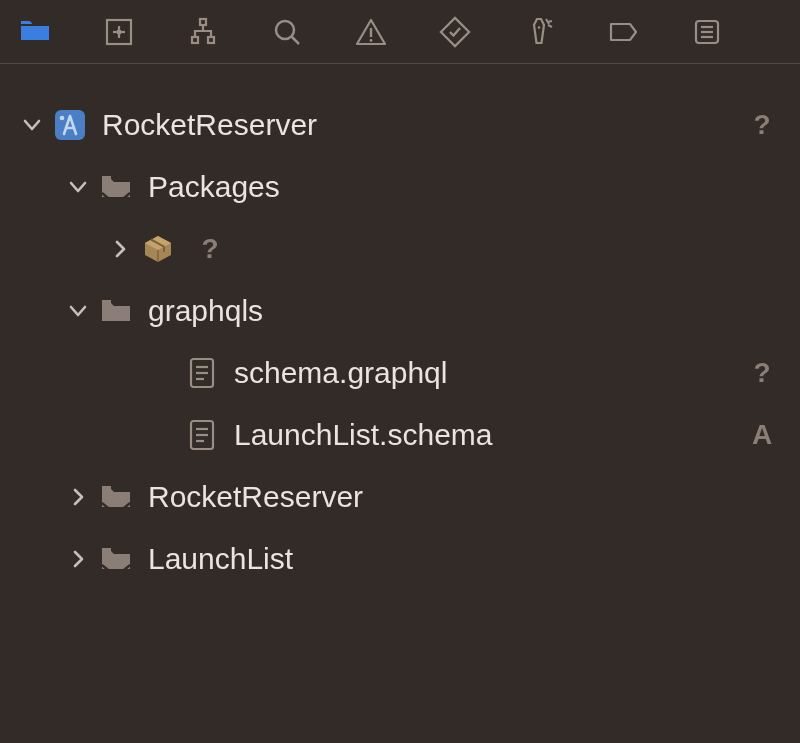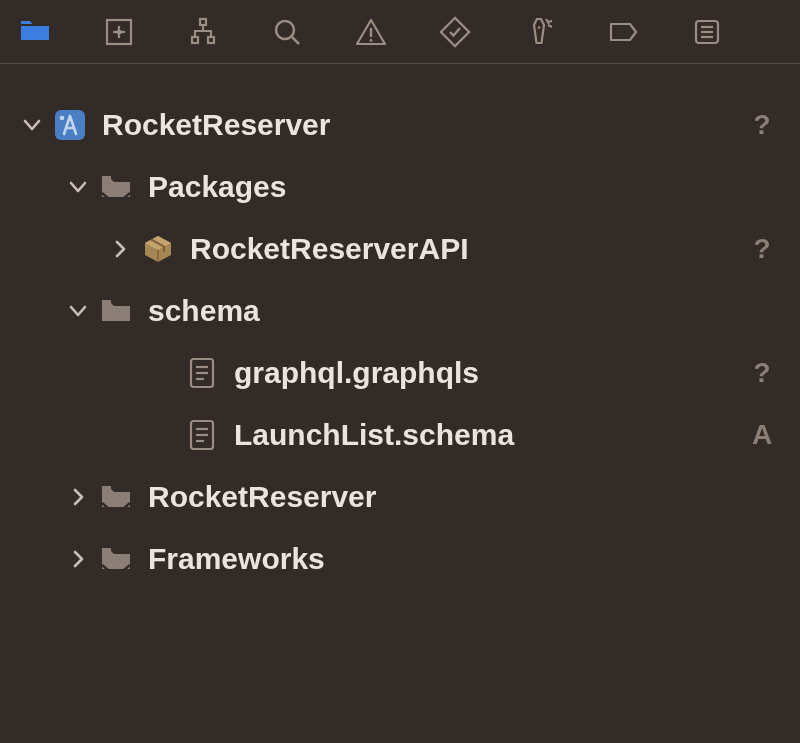--- a/index.html
+++ b/index.html
@@ -55,21 +55,21 @@
       display: flex;
       align-items: center;
       justify-content: center;
       margin-left: 4px;
       margin-right: 12px;
       flex-shrink: 0;
     }
     .node-icon svg { width: 34px; height: 34px; }
     .node-label {
       font-size: 30px;
-      font-weight: 700;
+      font-weight: 400;
       color: #ebe3dd;
       flex: 1;
       white-space: nowrap;
     }
     .status-badge {
       font-size: 28px;
       font-weight: 600;
       color: #8a7e76;
       width: 40px;
       text-align: center;
@@ -247,45 +247,44 @@
       <span class="disclosure">
         <svg viewBox="0 0 20 20">
           <use href="#ic-chevron-right"></use>
         </svg>
       </span>
       <span class="node-icon">
         <svg viewBox="0 0 34 34">
           <use href="#ic-package"></use>
         </svg>
       </span>
-      <span class="node-label">RocketReserverAPI</span>
       <span class="status-badge">?</span>
     </div>
     <div class="tree-row indent-1">
       <span class="disclosure">
         <svg viewBox="0 0 20 20">
           <use href="#ic-chevron-down"></use>
         </svg>
       </span>
       <span class="node-icon">
         <svg viewBox="0 0 34 34">
           <use href="#ic-folder"></use>
         </svg>
       </span>
-      <span class="node-label">schema</span>
+      <span class="node-label">graphqls</span>
       <span class="status-badge"></span>
     </div>
     <div class="tree-row indent-3">
       <span class="spacer"></span>
       <span class="node-icon">
         <svg viewBox="0 0 34 34">
           <use href="#ic-file"></use>
         </svg>
       </span>
-      <span class="node-label">graphql.graphqls</span>
+      <span class="node-label">schema.graphql</span>
       <span class="status-badge">?</span>
     </div>
     <div class="tree-row indent-3">
       <span class="spacer"></span>
       <span class="node-icon">
         <svg viewBox="0 0 34 34">
           <use href="#ic-file"></use>
         </svg>
       </span>
       <span class="node-label">LaunchList.schema</span>
@@ -309,16 +308,16 @@
       <span class="disclosure">
         <svg viewBox="0 0 20 20">
           <use href="#ic-chevron-right"></use>
         </svg>
       </span>
       <span class="node-icon">
         <svg viewBox="0 0 34 34">
           <use href="#ic-folder-ref"></use>
         </svg>
       </span>
-      <span class="node-label">Frameworks</span>
+      <span class="node-label">LaunchList</span>
       <span class="status-badge"></span>
     </div>
   </div>
 
 </body></html>

